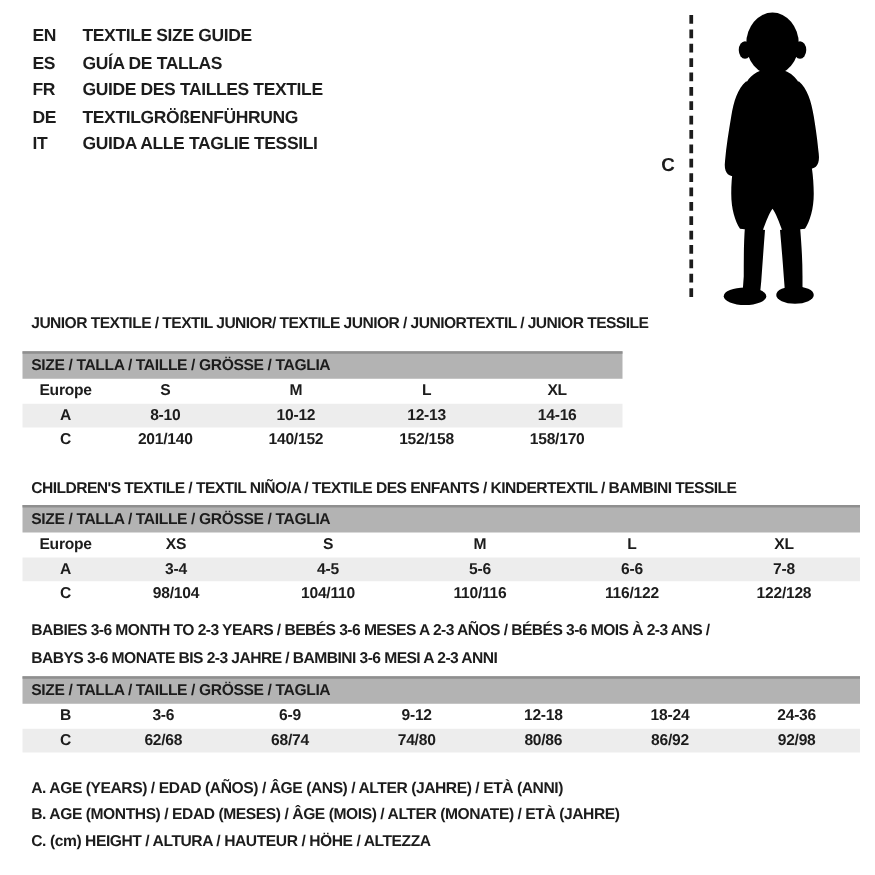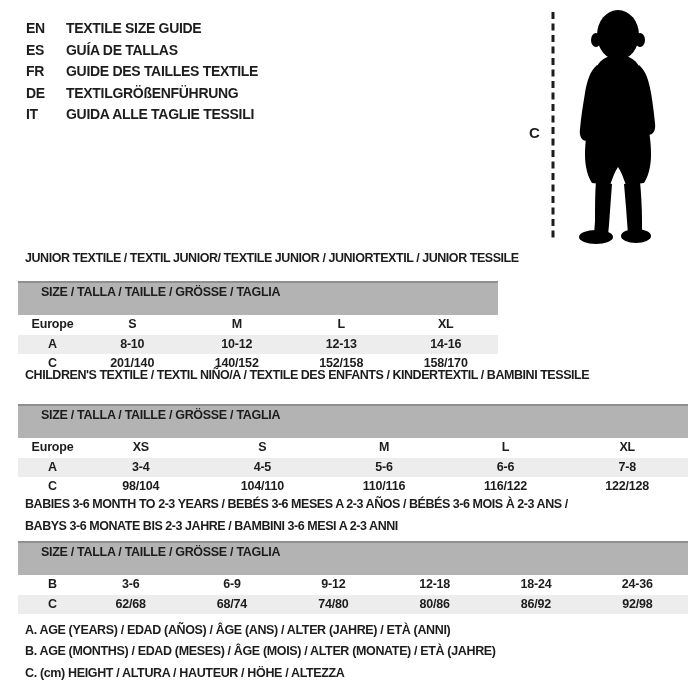--- a/index.html
+++ b/index.html
@@ -21,33 +21,33 @@
   
   #figure-svg{left:545px;top:5px;}
   #c-label{left:529px;top:124px;font-size:15px;font-weight:700;}
 
   
   .section-title{
     left:25px;font-size:12.5px;font-weight:700;letter-spacing:-0.45px;
     line-height:21.6px;white-space:nowrap;
   }
   #title-1{top:248px;}
-  #title-2{top:365px;}
+  #title-2{top:380px;}
   #title-3{top:494px;}
 
   
   .size-table{left:18px;}
   #table-1{top:281px;width:480px;}
   #table-2{top:404px;width:670px;}
   #table-3{top:541px;width:670px;}
   .band{
-    height:34px;line-height:18px;background:var(--band,#b3b3b3);
+    height:22px;line-height:18px;background:var(--band,#b3b3b3);
     border-top:2px solid var(--band-border,#8f8f8f);
     font-size:12.5px;font-weight:700;letter-spacing:-0.3px;
-    padding-left:23px;box-sizing:border-box;white-space:nowrap;
+    padding-left:7px;box-sizing:border-box;white-space:nowrap;
   }
   .t-row{display:flex;height:19.5px;line-height:19.5px;font-size:12.5px;font-weight:700;letter-spacing:-0.2px;}
   .t-row.shaded{background:var(--shade,#ededed);}
   .t-label{flex:0 0 62px;padding-left:7px;box-sizing:border-box;text-align:center;}
   .t-cell{flex:1 1 0;text-align:center;}
 
   
   #legend-block{left:25px;top:620px;}
   .legend-line{line-height:21.4px;font-size:12.5px;font-weight:700;letter-spacing:-0.35px;white-space:nowrap;}
 </style>

